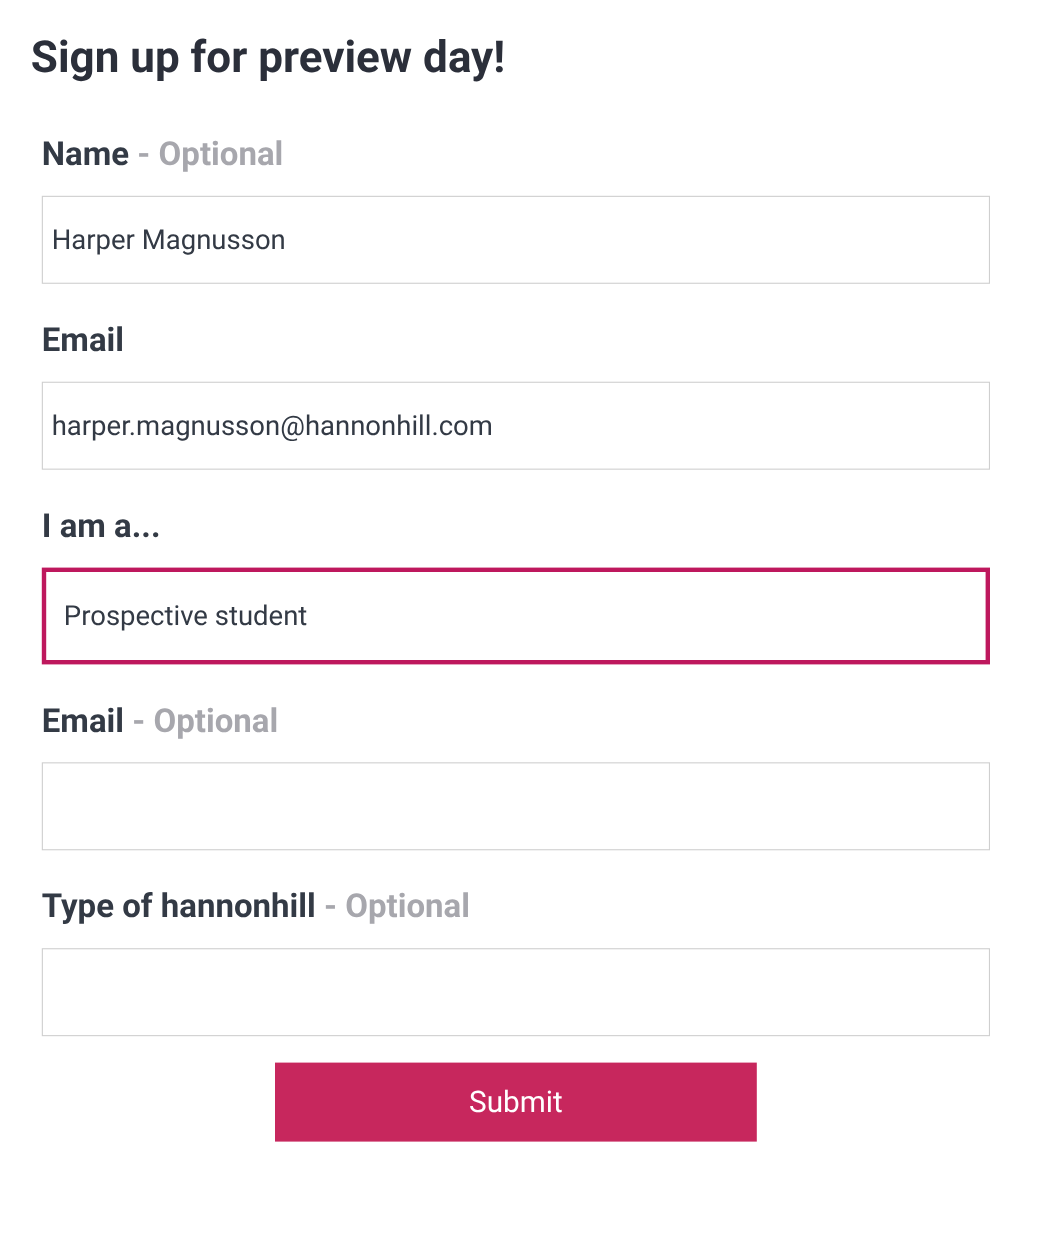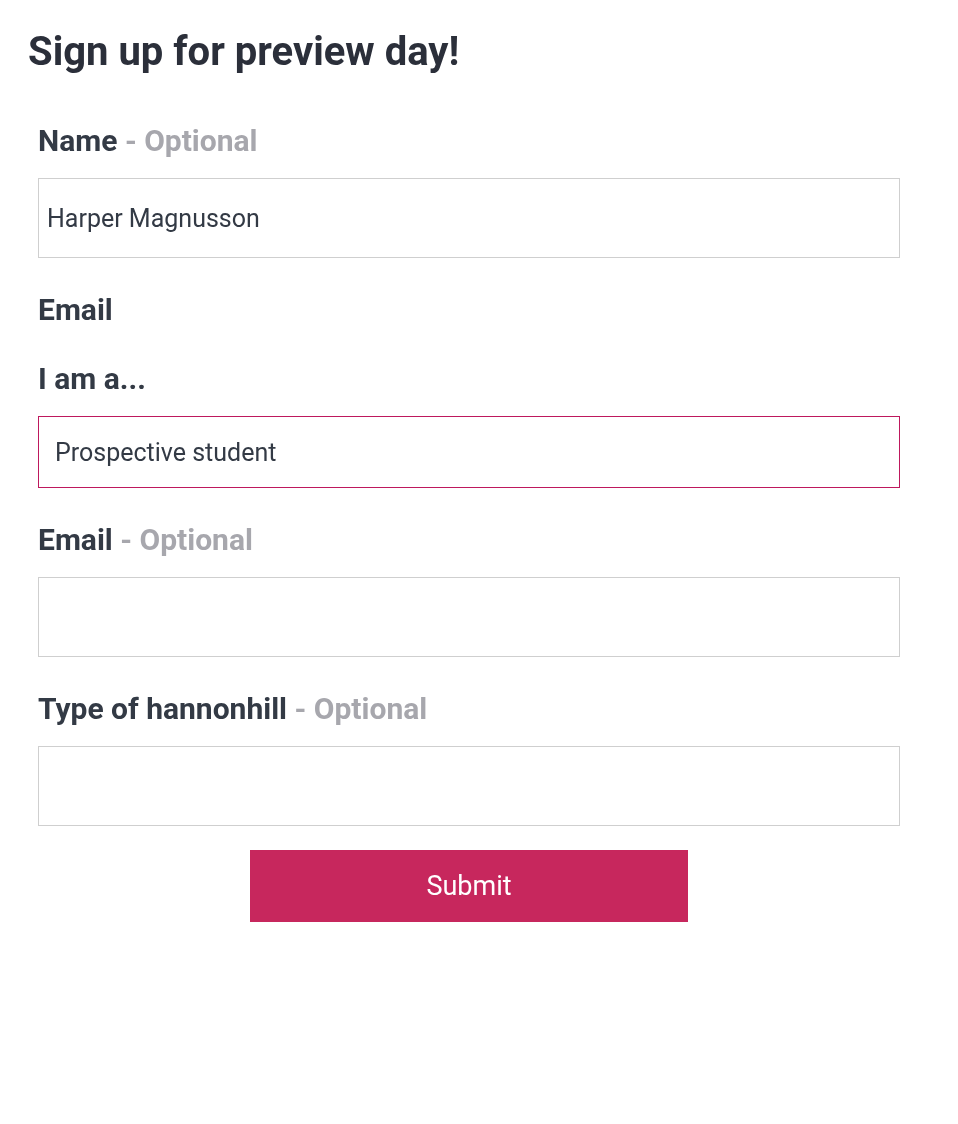--- a/index.html
+++ b/index.html
@@ -43,22 +43,22 @@
       width: 100%;
       font-size: 25px;
       color: #333a45;
       padding: 22px 8px;
       border: 1px solid #cfcfcf;
       background: #ffffff;
       height: 80px;
       font-family: inherit;
     }
     .text-input.highlighted {
-      border: 1px solid #be185d;
-      height: 72px;
+      border: 4px solid #be185d;
+      height: 88px;
       padding: 18px 16px;
     }
     .submit-wrap {
       text-align: center;
       margin-top: -10px;
     }
     .submit-btn {
       background: #c7275d;
       color: #ffffff;
       font-size: 27px;
@@ -80,20 +80,21 @@
     <label class="field-label">
       <span class="label-main">Name</span><span class="label-optional"> - Optional</span>
     </label>
     <input type="text" class="text-input" value="Harper Magnusson" style="">
   </div>
 
   <div class="field-group">
     <label class="field-label">
       <span class="label-main">Email</span>
     </label>
+    <input type="text" class="text-input" value="harper.magnusson@hannonhill.com" style="">
   </div>
 
   <div class="field-group">
     <label class="field-label">
       <span class="label-main">I am a...</span>
     </label>
     <input type="text" class="text-input highlighted" value="Prospective student" style="">
   </div>
 
   <div class="field-group">

